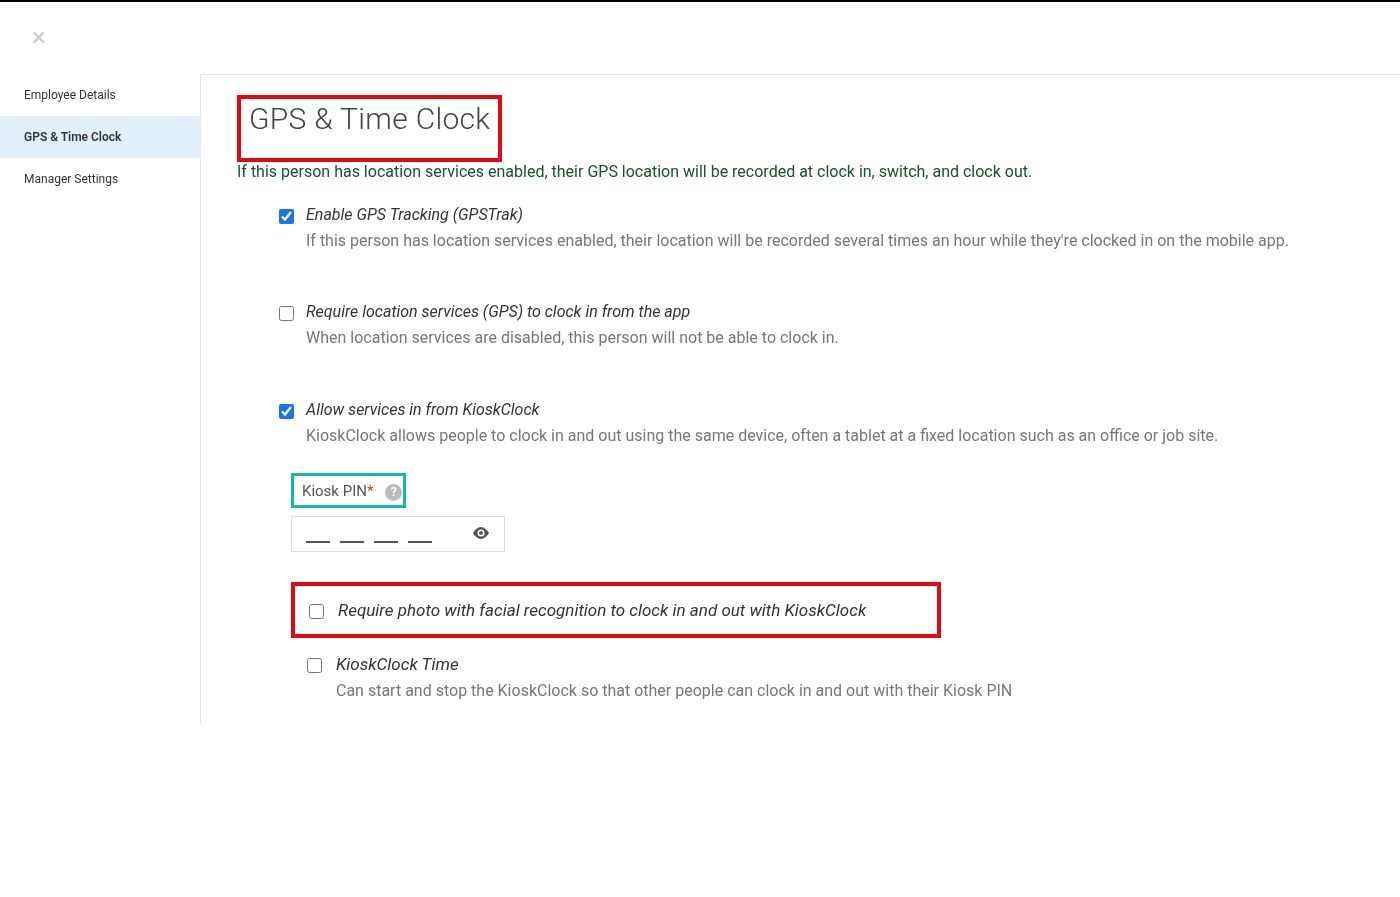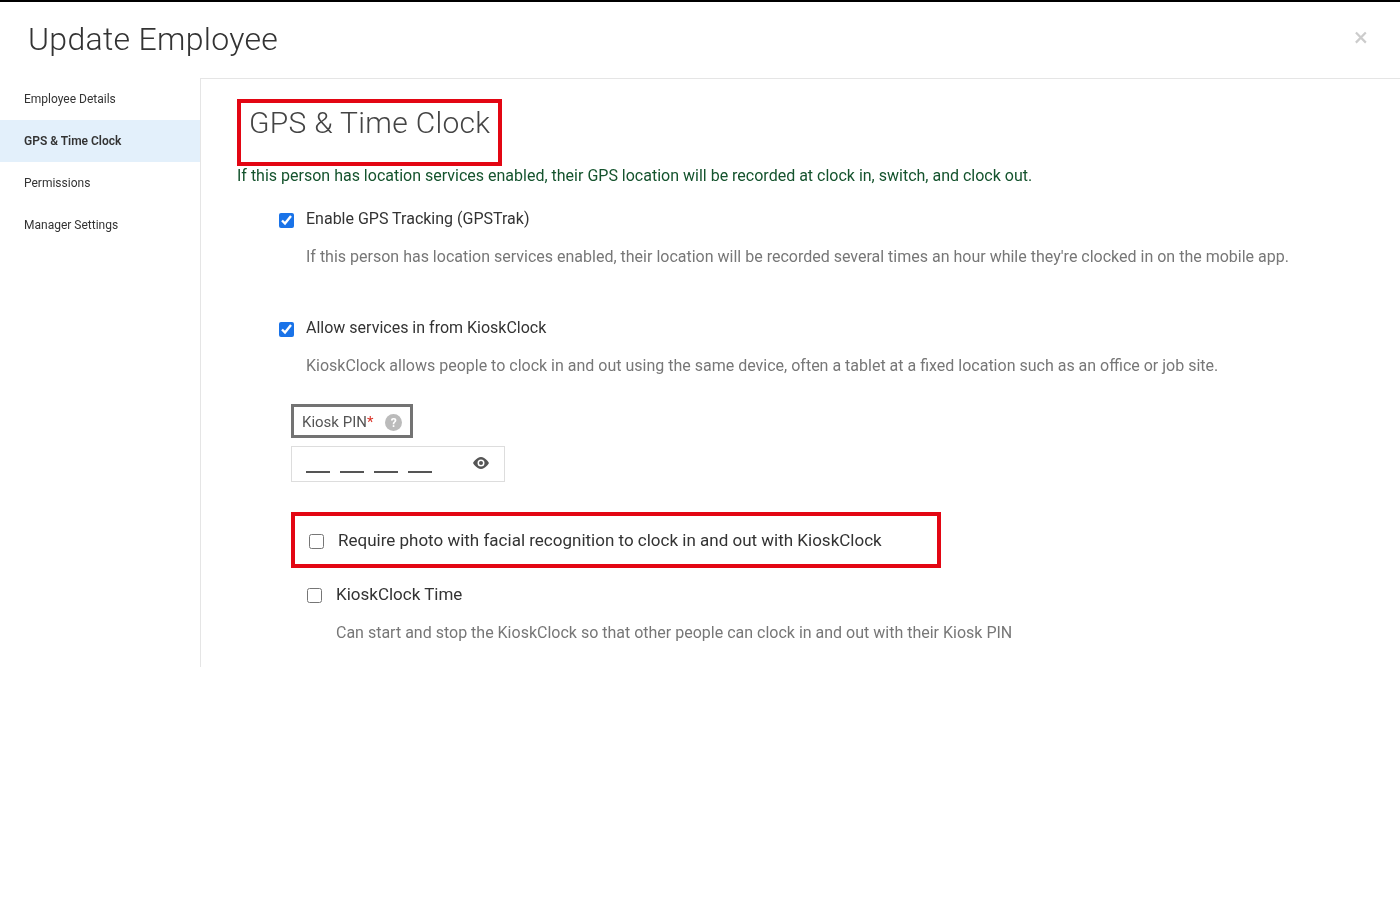--- a/index.html
+++ b/index.html
@@ -87,46 +87,47 @@
       margin-top: 4px;
       accent-color: #1a73e8;
       cursor: pointer;
     }
     .checkbox-content {
       flex: 1;
     }
     .checkbox-label {
       font-size: 16px;
       color: #333;
+      font-style: italic;
     }
     .checkbox-desc {
       font-size: 16px;
       color: #777;
-      margin-top: 16px;
+      margin-top: 4px;
       line-height: 1.65;
     }
     .disabled .checkbox-label {
       color: #b8b8b8;
     }
     .disabled .checkbox-desc {
       color: #777;
     }
     .disabled input[type="checkbox"] {
       opacity: 0.5;
       cursor: not-allowed;
     }
     .highlight-box {
       border: 4px solid #e30613;
       display: inline-block;
       padding: 2px 8px 8px 8px;
     }
     .highlight-box-small {
-      border: 3px solid #737373;
+      border: 3px solid #14b8a6;
       display: inline-block;
-      padding: 6px 8px 4px 8px;
+      padding: 6px 1px 4px 8px;
     }
     .highlight-box-wide {
       border: 4px solid #e30613;
       padding: 14px 16px 14px 14px;
     }
     .sub-section {
       margin-left: 68px;
       margin-top: 24px;
     }
     .field-label {
@@ -181,29 +182,27 @@
       gap: 14px;
     }
     .kiosk-sub .checkbox-label {
       font-size: 17px;
     }
   </style>
 </head>
 <body>
 
 <div class="modal-header">
-  <h1 class="modal-title">Update Employee</h1>
   <span class="close-btn">×</span>
 </div>
 
 <div class="modal-body">
   <div class="sidebar">
     <div class="sidebar-item">Employee Details</div>
     <div class="sidebar-item active">GPS &amp; Time Clock</div>
-    <div class="sidebar-item">Permissions</div>
     <div class="sidebar-item">Manager Settings</div>
   </div>
 
   <div class="content">
     <div class="highlight-box">
       <h2 class="section-title">GPS &amp; Time Clock</h2>
     </div>
     <p class="section-desc">If this person has location services enabled, their GPS location will be recorded at clock in, switch, and clock out.</p>
 
     
@@ -211,20 +210,29 @@
       <div class="checkbox-row">
         <input type="checkbox" checked="" style="">
         <div class="checkbox-content">
           <div class="checkbox-label">Enable GPS Tracking (GPSTrak)</div>
           <div class="checkbox-desc">If this person has location services enabled, their location will be recorded several times an hour while they're clocked in on the mobile app.</div>
         </div>
       </div>
     </div>
 
     
+    <div class="checkbox-group">
+      <div class="checkbox-row">
+        <input type="checkbox" style="">
+        <div class="checkbox-content">
+          <div class="checkbox-label">Require location services (GPS) to clock in from the app</div>
+          <div class="checkbox-desc">When location services are disabled, this person will not be able to clock in.</div>
+        </div>
+      </div>
+    </div>
 
     
 
     
     <div class="checkbox-group" style="margin-bottom:0;">
       <div class="checkbox-row">
         <input type="checkbox" checked="" style="">
         <div class="checkbox-content">
           <div class="checkbox-label">Allow services in from KioskClock</div>
           <div class="checkbox-desc">KioskClock allows people to clock in and out using the same device, often a tablet at a fixed location such as an office or job site.</div>

